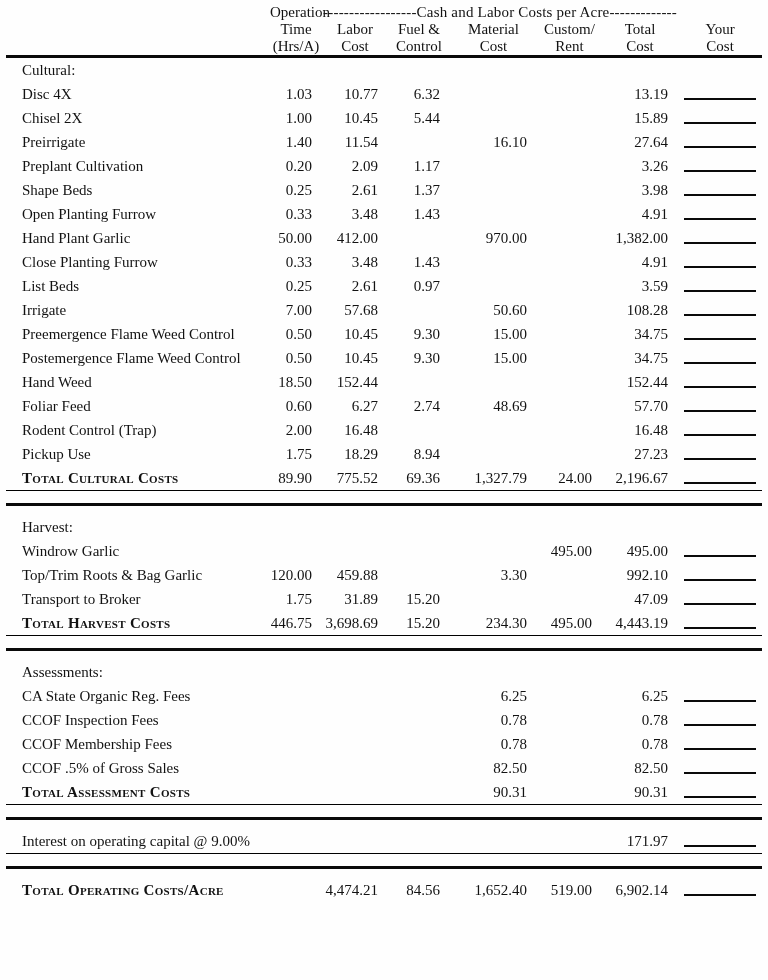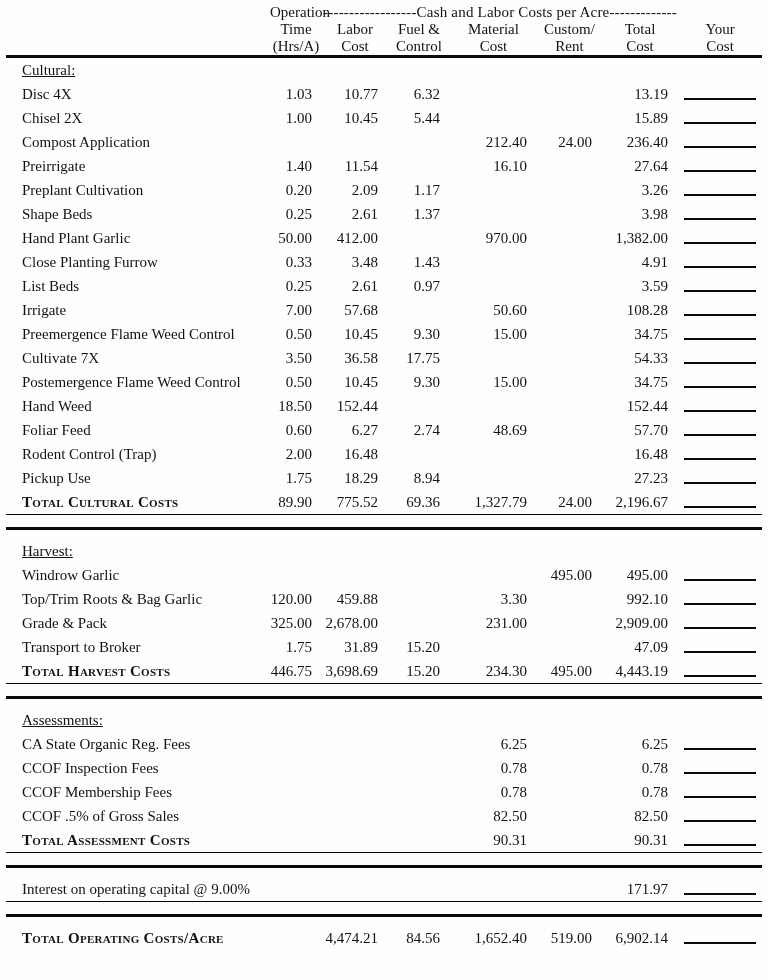--- a/index.html
+++ b/index.html
@@ -9,21 +9,21 @@
     font-family:"Liberation Serif", serif;
   }
   table{width:100%;border-collapse:collapse;table-layout:fixed;}
   th,td{padding:0;white-space:nowrap;overflow:visible;font-weight:normal;}
   thead th{font-size:15px;line-height:17px;text-align:center;vertical-align:bottom;}
   thead .span-title{text-align:center;letter-spacing:0.2px;margin-left:41px;}
   tbody td{font-size:15px;height:24px;vertical-align:middle;}
   .op{text-align:left;padding-left:16px;}
   .num{text-align:right;padding-right:10px;}
   .yourcost{text-align:right;padding-right:6px;}
-  .section-label td{font-size:15px;text-decoration:underline;}
+  .section-label td{font-size:15px;}
   .total-row .op{font-variant:small-caps;letter-spacing:0.3px;font-weight:bold;}
   .sec-end td{border-bottom:1px solid #000;}
   .rulerow td{border:none;}
   .rule-bar{height:3px;background:#0a0a0a;margin-top:3px;}
   .rule-bar.header{margin-top:0;}
   .blank{
     display:inline-block;width:72px;height:13px;margin-left:4px;
     border-bottom:2px solid #0a0a0a;vertical-align:baseline;
   }
 </style>
@@ -93,30 +93,20 @@
           <td class="op">Chisel 2X</td>
           <td class="num">1.00</td>
           <td class="num">10.45</td>
           <td class="num">5.44</td>
           <td class="num"></td>
           <td class="num"></td>
           <td class="num">15.89</td>
           <td class="yourcost"><span class="blank"></span></td>
         </tr>
         <tr>
-          <td class="op">Compost Application</td>
-          <td class="num"></td>
-          <td class="num"></td>
-          <td class="num"></td>
-          <td class="num">212.40</td>
-          <td class="num">24.00</td>
-          <td class="num">236.40</td>
-          <td class="yourcost"><span class="blank"></span></td>
-        </tr>
-        <tr>
           <td class="op">Preirrigate</td>
           <td class="num">1.40</td>
           <td class="num">11.54</td>
           <td class="num"></td>
           <td class="num">16.10</td>
           <td class="num"></td>
           <td class="num">27.64</td>
           <td class="yourcost"><span class="blank"></span></td>
         </tr>
         <tr>
@@ -130,20 +120,30 @@
           <td class="yourcost"><span class="blank"></span></td>
         </tr>
         <tr>
           <td class="op">Shape Beds</td>
           <td class="num">0.25</td>
           <td class="num">2.61</td>
           <td class="num">1.37</td>
           <td class="num"></td>
           <td class="num"></td>
           <td class="num">3.98</td>
+          <td class="yourcost"><span class="blank"></span></td>
+        </tr>
+        <tr>
+          <td class="op">Open Planting Furrow</td>
+          <td class="num">0.33</td>
+          <td class="num">3.48</td>
+          <td class="num">1.43</td>
+          <td class="num"></td>
+          <td class="num"></td>
+          <td class="num">4.91</td>
           <td class="yourcost"><span class="blank"></span></td>
         </tr>
         <tr>
           <td class="op">Hand Plant Garlic</td>
           <td class="num">50.00</td>
           <td class="num">412.00</td>
           <td class="num"></td>
           <td class="num">970.00</td>
           <td class="num"></td>
           <td class="num">1,382.00</td>
@@ -180,30 +180,20 @@
           <td class="yourcost"><span class="blank"></span></td>
         </tr>
         <tr>
           <td class="op">Preemergence Flame Weed Control</td>
           <td class="num">0.50</td>
           <td class="num">10.45</td>
           <td class="num">9.30</td>
           <td class="num">15.00</td>
           <td class="num"></td>
           <td class="num">34.75</td>
-          <td class="yourcost"><span class="blank"></span></td>
-        </tr>
-        <tr>
-          <td class="op">Cultivate 7X</td>
-          <td class="num">3.50</td>
-          <td class="num">36.58</td>
-          <td class="num">17.75</td>
-          <td class="num"></td>
-          <td class="num"></td>
-          <td class="num">54.33</td>
           <td class="yourcost"><span class="blank"></span></td>
         </tr>
         <tr>
           <td class="op">Postemergence Flame Weed Control</td>
           <td class="num">0.50</td>
           <td class="num">10.45</td>
           <td class="num">9.30</td>
           <td class="num">15.00</td>
           <td class="num"></td>
           <td class="num">34.75</td>
@@ -281,30 +271,20 @@
           <td class="op">Top/Trim Roots &amp; Bag Garlic</td>
           <td class="num">120.00</td>
           <td class="num">459.88</td>
           <td class="num"></td>
           <td class="num">3.30</td>
           <td class="num"></td>
           <td class="num">992.10</td>
           <td class="yourcost"><span class="blank"></span></td>
         </tr>
         <tr>
-          <td class="op">Grade &amp; Pack</td>
-          <td class="num">325.00</td>
-          <td class="num">2,678.00</td>
-          <td class="num"></td>
-          <td class="num">231.00</td>
-          <td class="num"></td>
-          <td class="num">2,909.00</td>
-          <td class="yourcost"><span class="blank"></span></td>
-        </tr>
-        <tr>
           <td class="op">Transport to Broker</td>
           <td class="num">1.75</td>
           <td class="num">31.89</td>
           <td class="num">15.20</td>
           <td class="num"></td>
           <td class="num"></td>
           <td class="num">47.09</td>
           <td class="yourcost"><span class="blank"></span></td>
         </tr>
         <tr class="total-row sec-end">

